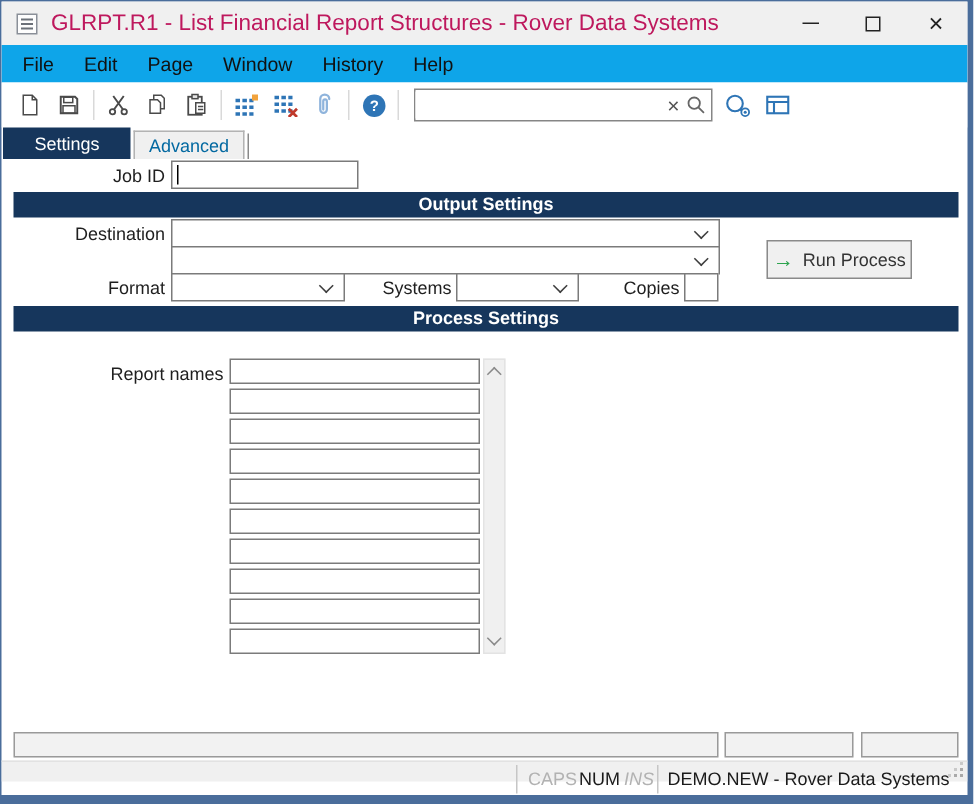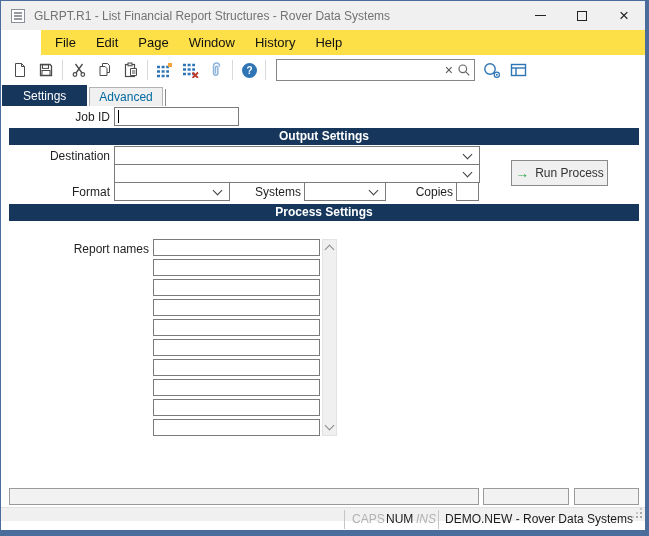--- a/index.html
+++ b/index.html
@@ -4,31 +4,31 @@
 <style>
   * { margin:0; padding:0; box-sizing:border-box; }
   html,body { width:649px; height:536px; font-family:"Liberation Sans", sans-serif; }
   .frame { width:649px; height:536px; background:#4a6d9b; padding:1px 4px 6px 1px; }
   .window { position:relative; width:100%; height:100%; background:#ffffff; overflow:hidden; }
 
   
   .titlebar { position:absolute; top:0; left:0; right:0; height:29px; background:#f0f0f0;
               display:flex; align-items:center; padding-left:9px; }
   .win-icon { width:16px; height:16px; margin-right:8px; flex:0 0 auto; }
-  .title-text { font-size:12px; color:#737373; white-space:nowrap; }
+  .title-text { font-size:15px; color:#be185d; white-space:nowrap; }
   .title-controls { margin-left:auto; display:flex; height:100%; }
   .tc { width:42px; height:100%; display:flex; align-items:center; justify-content:center;
         color:#222; font-size:14px; }
   .max-box { width:10px; height:10px; border:1px solid #222; }
   .min-dash { width:11px; height:0; border-top:1px solid #222; }
   .close-x { font-size:17px; line-height:1; }
 
   
-  .menubar { position:absolute; top:29px; left:0; right:0; height:25px; background:#fde047;
-             display:flex; align-items:center; padding-left:4px;margin-left:40px; }
+  .menubar { position:absolute; top:29px; left:0; right:0; height:25px; background:#0ea5e9;
+             display:flex; align-items:center; padding-left:4px; }
   .menu-item { font-size:13px; color:#111; padding:3px 10px; }
 
   
   .toolbar { position:absolute; top:54px; left:0; right:0; height:30px; background:#ffffff;
              display:flex; align-items:center; padding-left:6px; }
   .tb-btn { width:26px; height:24px; display:flex; align-items:center; justify-content:center; }
   .tb-sep { width:1px; height:20px; background:#d9d9d9; margin:0 3px; }
   .searchbox { width:199px; height:22px; border:1px solid #868686; background:#fff; margin-left:7px;
                display:flex; align-items:center; }
   .searchbox input { flex:1; border:none; outline:none; height:18px; font-size:12px; padding-left:4px;

